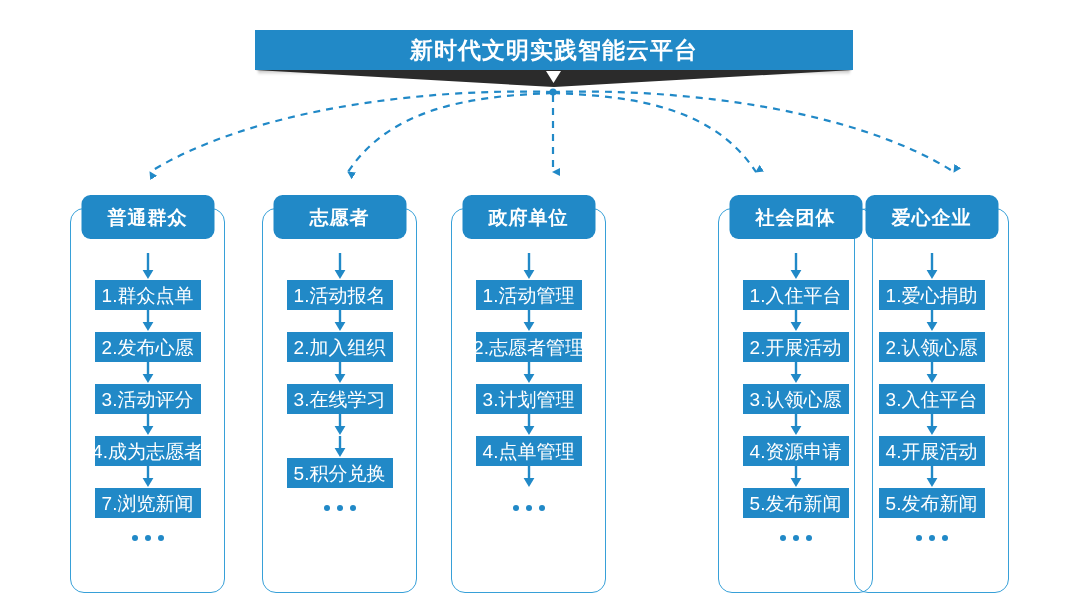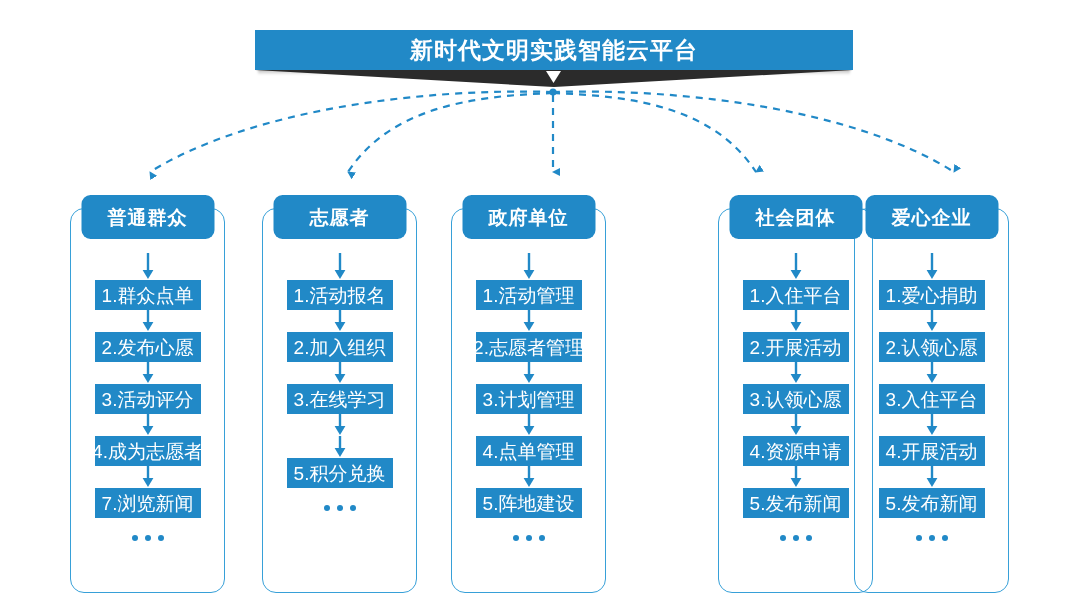--- a/index.html
+++ b/index.html
@@ -361,23 +361,20 @@
           </div>
           <div class="item-box">
             <span class="item-text">4.点单管理</span>
           </div>
           <div class="arrow">
             <svg viewBox="0 0 16 22" width="16" height="22" xmlns="http://www.w3.org/2000/svg">
               <path d="M8,0 L8,13" stroke="#2189c7" stroke-width="2.4" fill="none"></path>
               <path d="M2.6,12 L13.4,12 L8,21 Z" fill="#2189c7"></path>
             </svg>
           </div>
-          <div class="item-box">
-            <span class="item-text">5.阵地建设</span>
-          </div>
           <div class="ellipsis" title="...">
             <span></span>
             <span></span>
             <span></span>
           </div>
         </div>
       </div>
       <div class="column col-3">
         <div class="col-header">
           <span class="col-header-text">社会团体</span>

